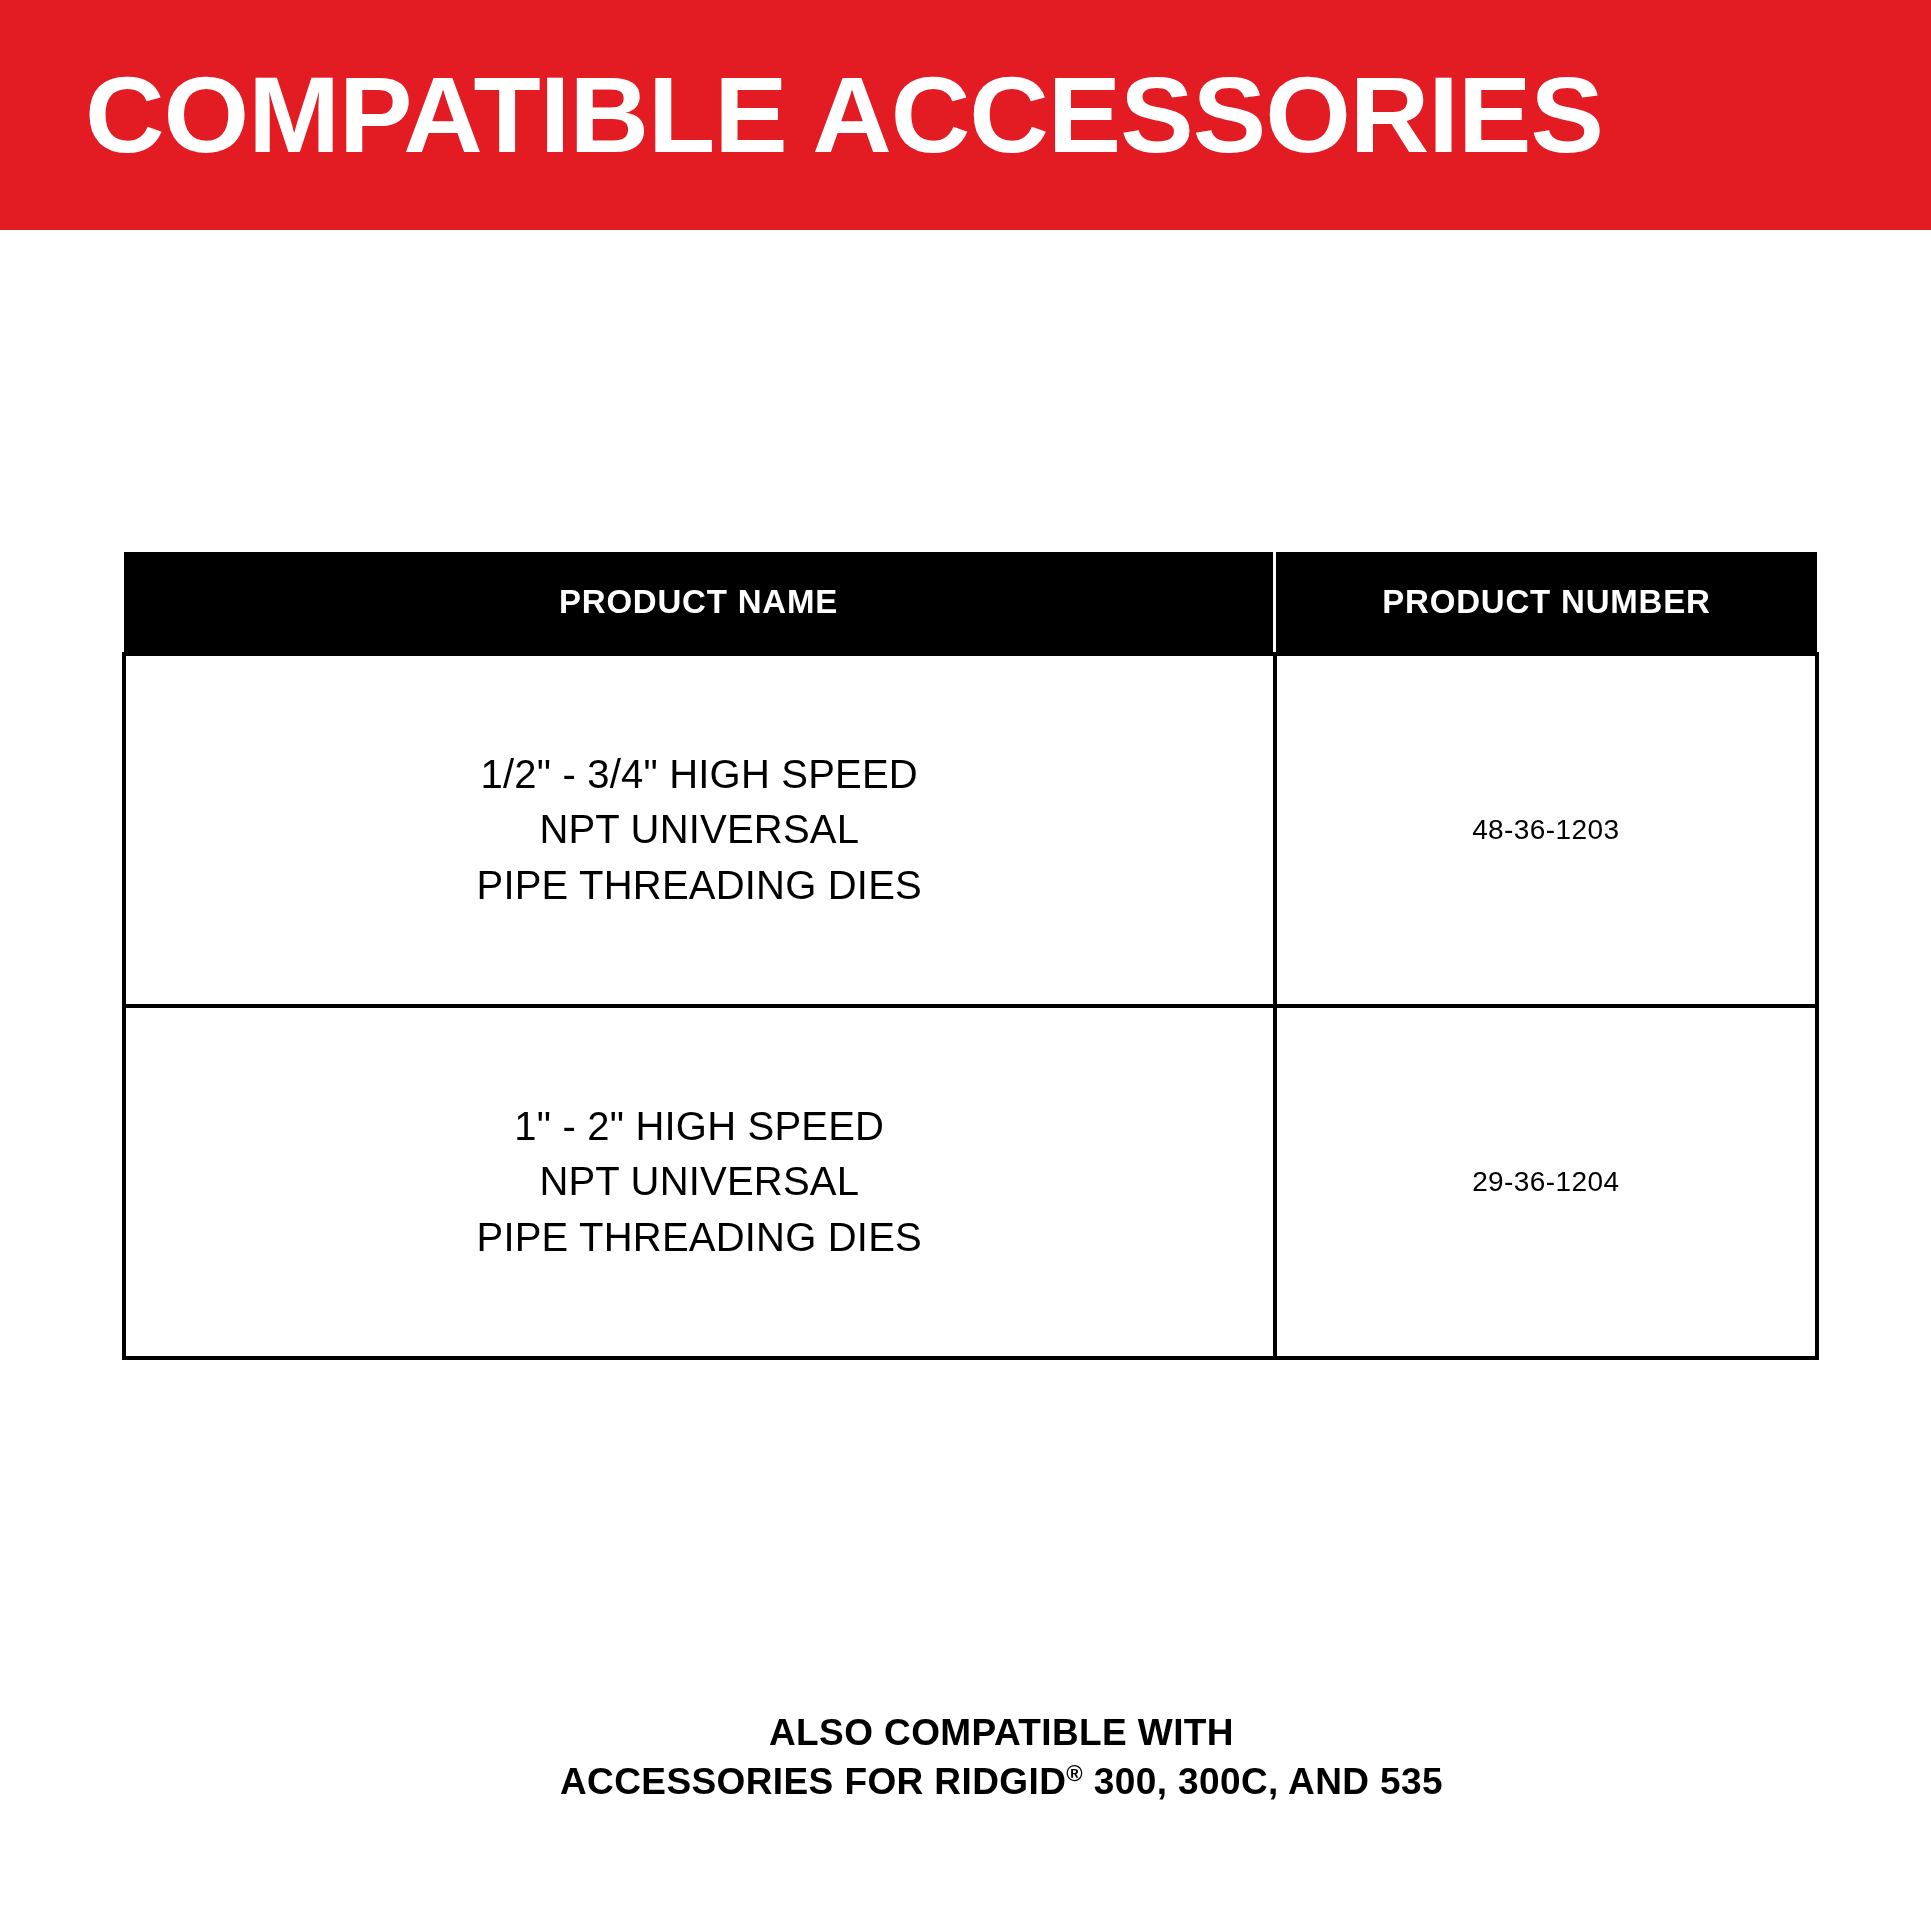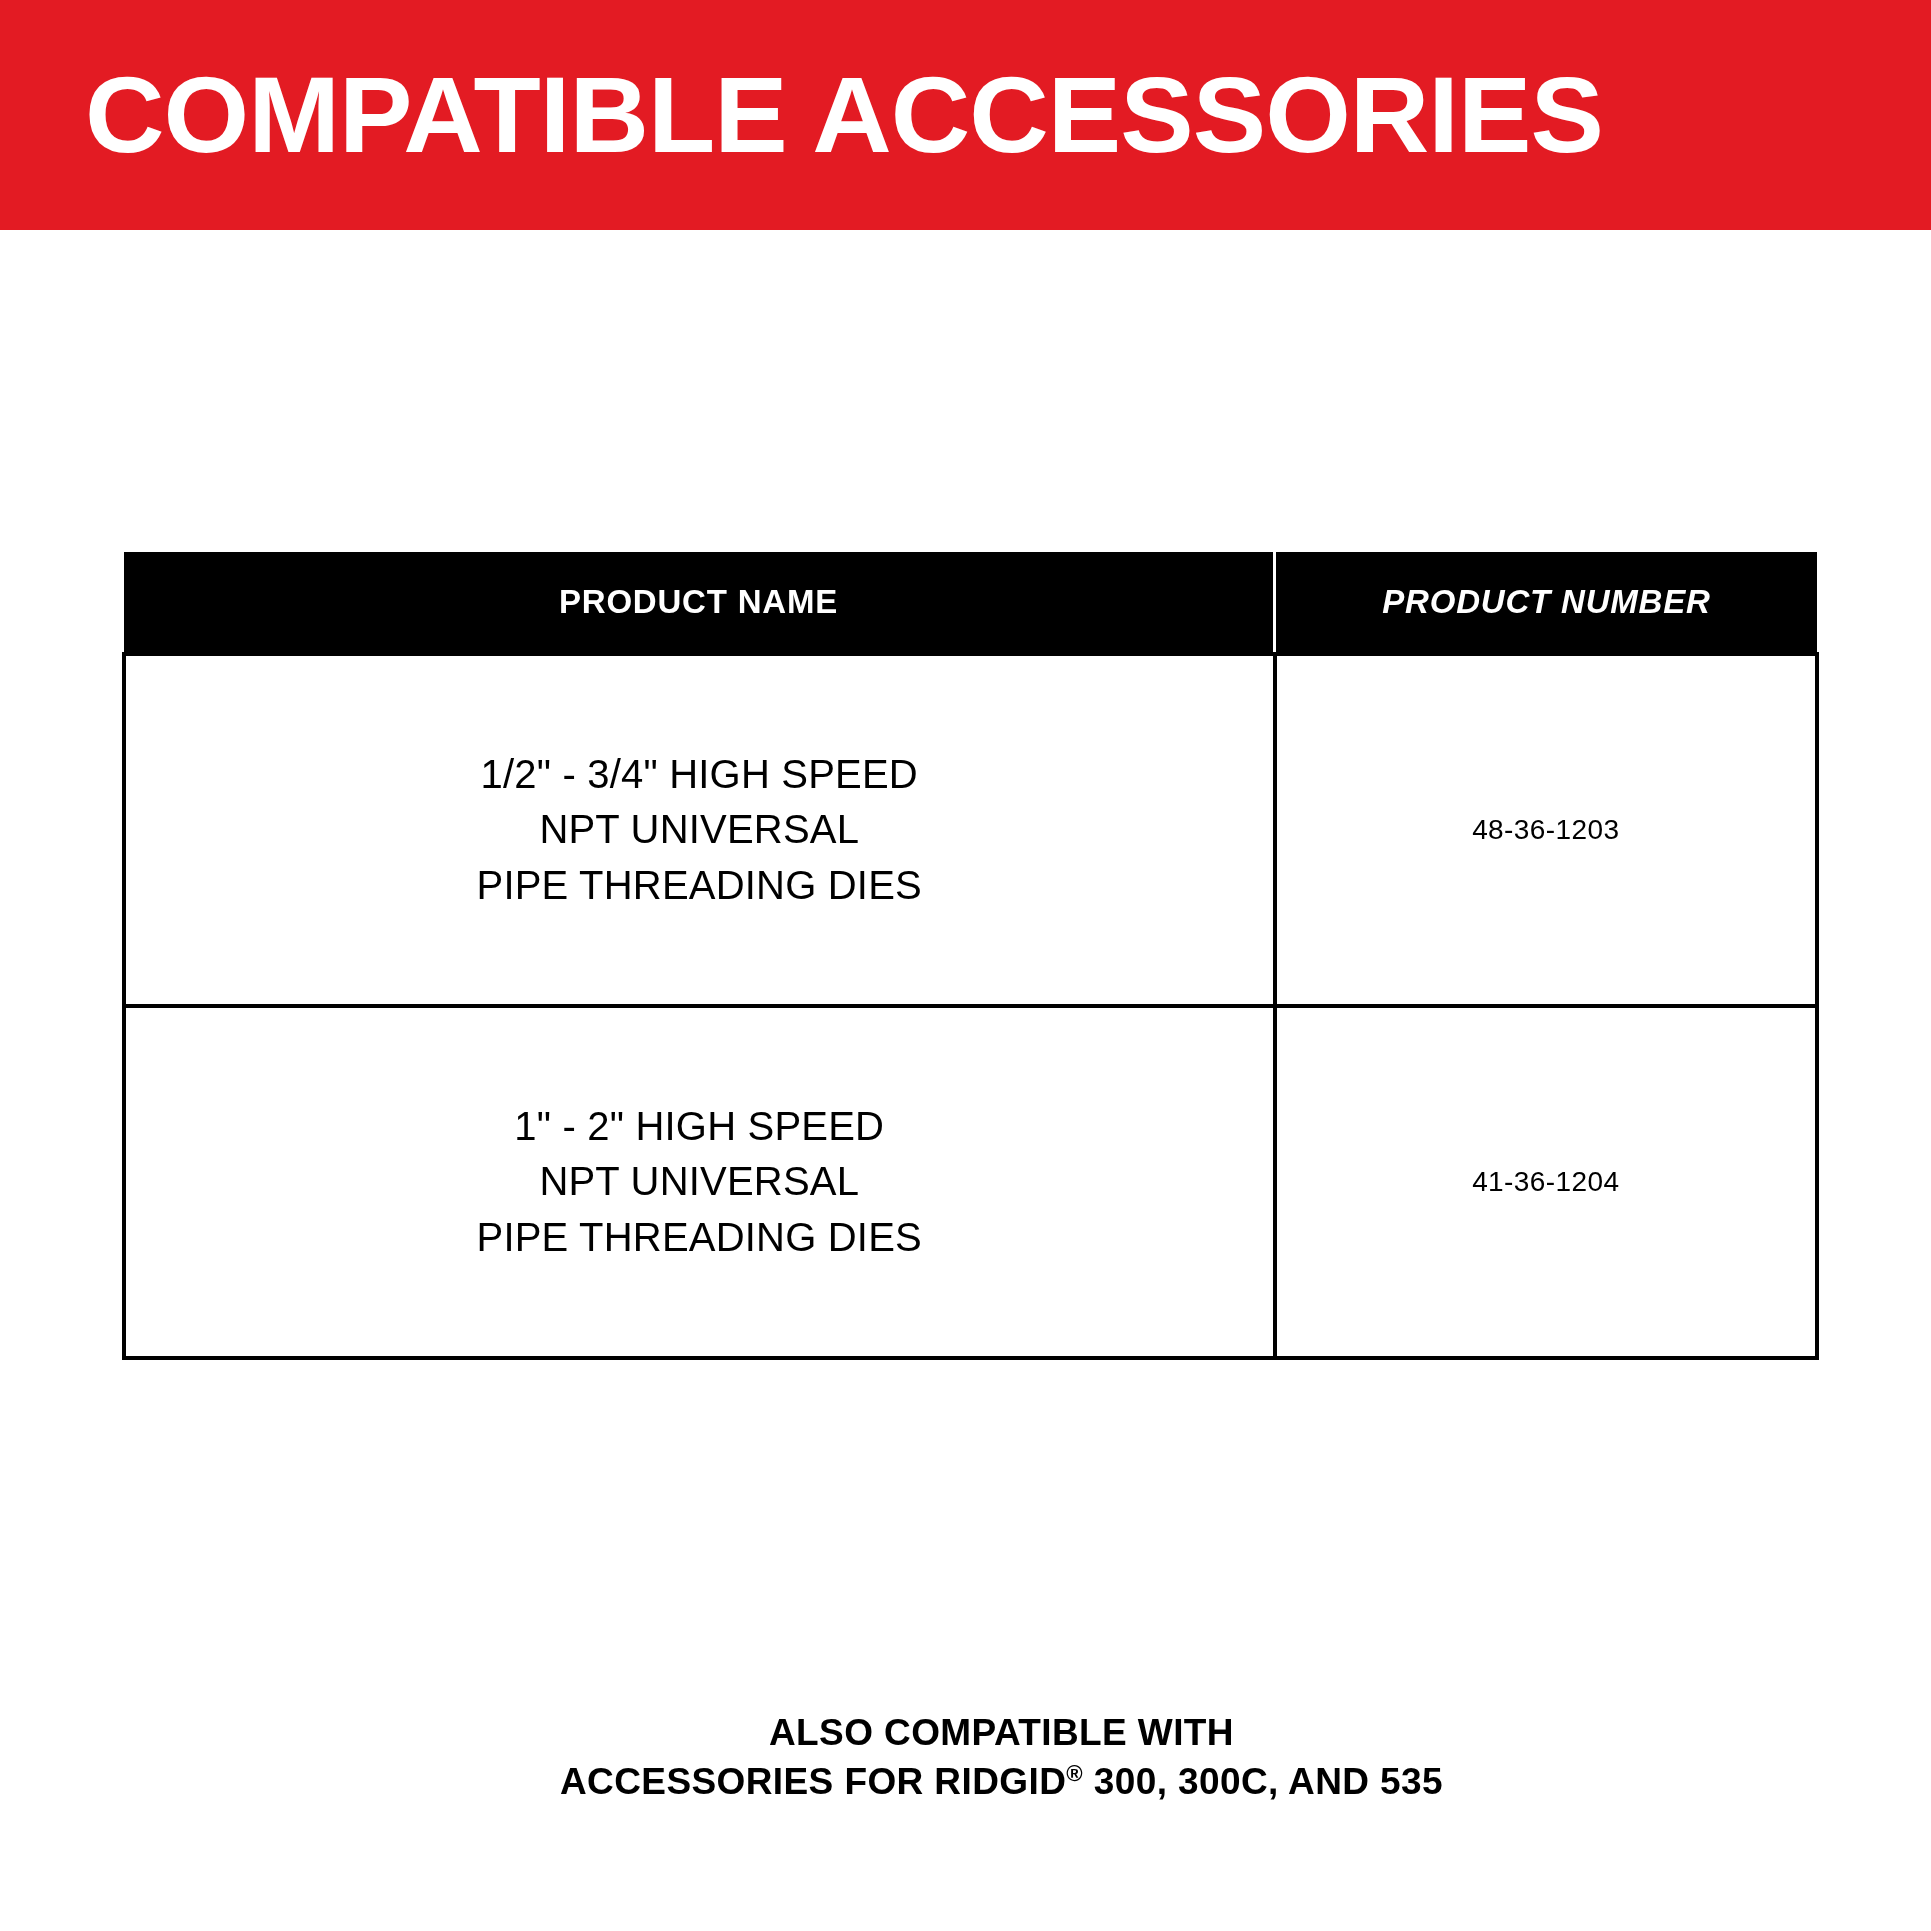--- a/index.html
+++ b/index.html
@@ -68,21 +68,20 @@
     text-align: center;
     padding: 0;
     margin-top: 30px;
   }
   th.col-name {
     width: 1149px;
     border-right: 3.9px solid #ffffff;
   }
   th.col-number {
     width: 541px;
-    font-style: italic;
   }
   table.acc-table tbody td {
     border: 4.8px solid #000000;
     background: #ffffff;
     color: #000000;
     text-align: center;
     vertical-align: middle;
     padding: 0;
     height: 348px;
   }
@@ -147,21 +146,21 @@
             <span class="name-line">PIPE THREADING DIES</span>
           </td>
           <td class="cell-number">48-36-1203</td>
         </tr>
         <tr>
           <td class="cell-name">
             <span class="name-line">1" - 2" HIGH SPEED</span>
             <span class="name-line">NPT UNIVERSAL</span>
             <span class="name-line">PIPE THREADING DIES</span>
           </td>
-          <td class="cell-number">41-36-1204</td>
+          <td class="cell-number">29-36-1204</td>
         </tr>
       </tbody>
     </table>
   </div>
 
   <div class="footer-note">
     <span class="footer-line">ALSO COMPATIBLE WITH</span>
     <span class="footer-line"><span>ACCESSORIES FOR RIDGID</span><span class="reg">®</span><span> 300, 300C, AND 535</span></span>
   </div>
 

